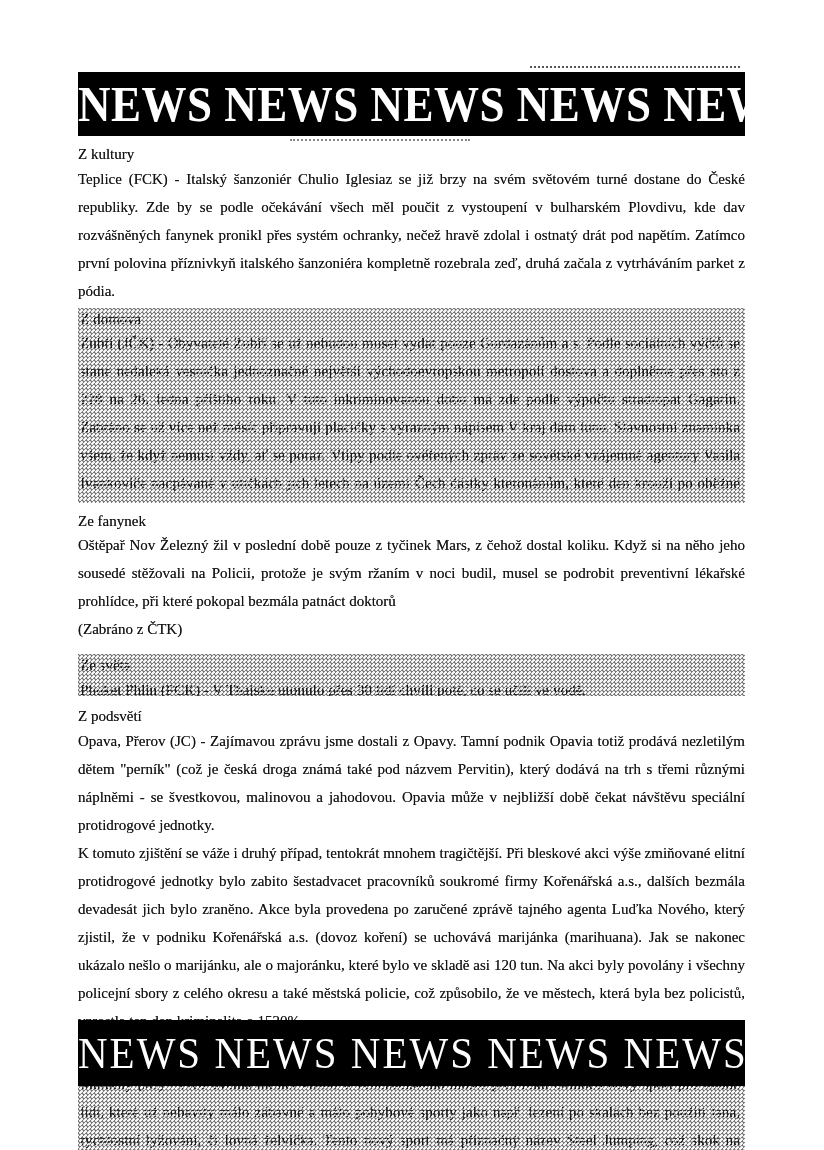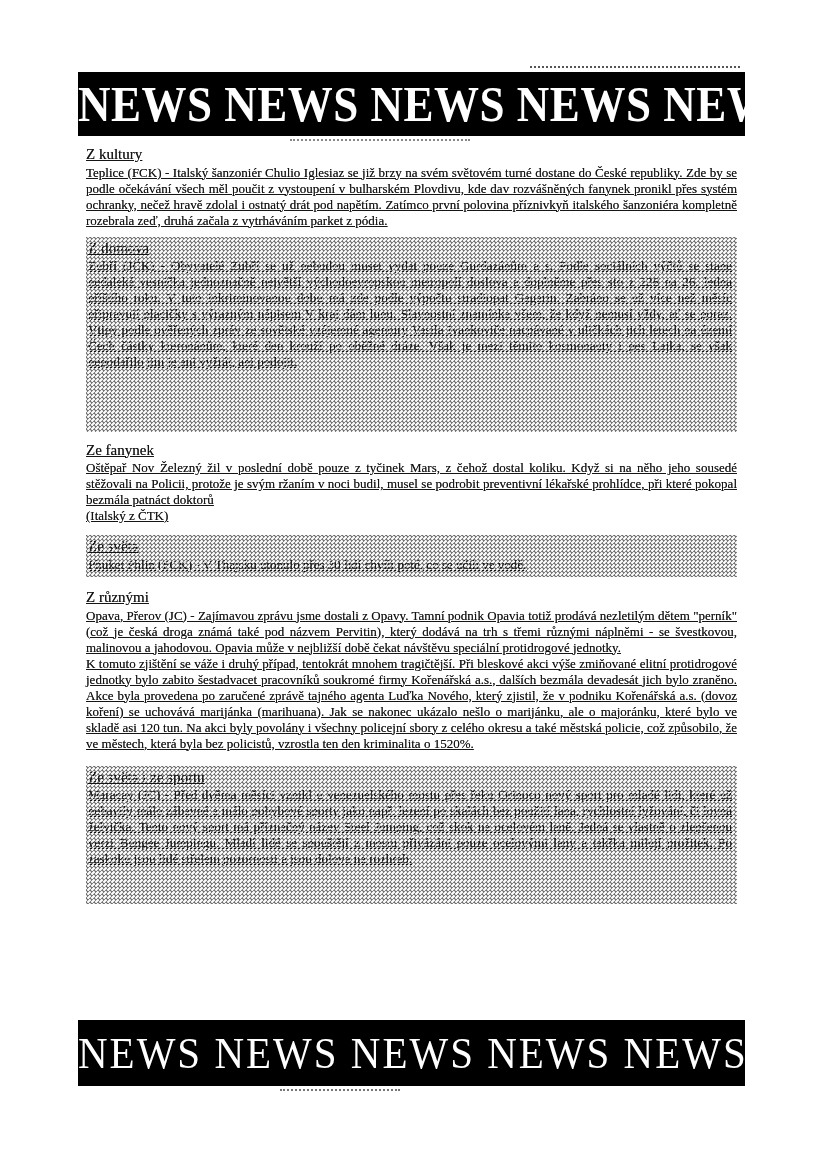--- a/index.html
+++ b/index.html
@@ -40,31 +40,31 @@
     top: 1020px;
     width: 667px;
     height: 66px;
     line-height: 66px;
     font-size: 41px;
     font-weight: 400;
     letter-spacing: 2px;
   }
   .banner-bottom .banner-label { display: inline-block; transform: scaleY(1.10); }
 
-  .section { margin: 8px; text-decoration: underline; }
+  .section { margin: 0; }
   .heading {
     font-size: 15px;
     line-height: 19.5px;
     font-weight: 400;
     text-shadow: 0 0 0.4px rgba(0,0,0,0.65);
   }
   p.body {
     margin: 0;
-    font-size: 13px;
-    line-height: 16px;
+    font-size: 15px;
+    line-height: 28px;
     text-align: justify;
     text-shadow: 0 0 0.4px rgba(0,0,0,0.65);
   }
   p.body.noalign { text-align: left; }
 
   .mt-kultury  { margin-top: 9px; }
   .mt-domova   { margin-top: 3px; }
   .mt-sport    { margin-top: 9px; }
   .mt-sveta    { margin-top: 11px; }
   .mt-podsveti { margin-top: 11px; }
@@ -129,30 +129,30 @@
     </div>
 
     <div class="section shaded shaded-tall mt-domova">
       <div class="heading">Z domova</div>
       <p class="body">Zubří (JČK) - Obyvatelé Zubří se už nebudou muset vydat pouze Gurdazánům a s. Podle sociálních výčtů se stane nedaleká vesnička jednoznačně největší východoevropskou metropolí doslova a doplněme přes sto z 228 na 26. ledna příštího roku. V tuto inkriminovanou dobu má zde podle výpočtu stradiopat Gagarin. Zabráno se už více než měsíc připravují placičky s výrazným nápisem V kraj dám lunu. Slavnostní znamínka všem, že když nemusí vždy, ať se poraz. Vtipy podle ověřených zpráv ze sovětské vzájemné agentury Vasila Ivankoviče nacpávané v uličkách jich letech na území Čech částky kteronánům, které den krouží po oběžné dráze. Však je mezi těmito kosmonauty i pes Lajka, se však nepodařilo jim je ani vyžrát, ani podojit.</p>
     </div>
 
     <div class="section mt-sport">
       <div class="heading">Ze fanynek</div>
       <p class="body">Oštěpař Nov Železný žil v poslední době pouze z tyčinek Mars, z čehož dostal koliku. Když si na něho jeho sousedé stěžovali na Policii, protože je svým ržaním v noci budil, musel se podrobit preventivní lékařské prohlídce, při které pokopal bezmála patnáct doktorů</p>
-      <p class="body noalign">(Italský z ČTK)</p>
+      <p class="body noalign">(Zabráno z ČTK)</p>
     </div>
 
     <div class="section shaded shaded-short mt-sveta">
       <div class="heading">Ze světa</div>
       <p class="body">Phuket Phlin (FCK) - V Thajsku utonulo přes 30 lidí chvíli poté, co se učili ve vodě.</p>
     </div>
 
     <div class="section mt-podsveti">
-      <div class="heading">Z různými</div>
+      <div class="heading">Z podsvětí</div>
       <p class="body">Opava, Přerov (JC) - Zajímavou zprávu jsme dostali z Opavy. Tamní podnik Opavia totiž prodává nezletilým dětem "perník" (což je česká droga známá také pod názvem Pervitin), který dodává na trh s třemi různými náplněmi - se švestkovou, malinovou a jahodovou. Opavia může v nejbližší době čekat návštěvu speciální protidrogové jednotky.</p>
       <p class="body">K tomuto zjištění se váže i druhý případ, tentokrát mnohem tragičtější. Při bleskové akci výše zmiňované elitní protidrogové jednotky bylo zabito šestadvacet pracovníků soukromé firmy Kořenářská a.s., dalších bezmála devadesát jich bylo zraněno. Akce byla provedena po zaručené zprávě tajného agenta Luďka Nového, který zjistil, že v podniku Kořenářská a.s. (dovoz koření) se uchovává marijánka (marihuana). Jak se nakonec ukázalo nešlo o marijánku, ale o majoránku, které bylo ve skladě asi 120 tun. Na akci byly povolány i všechny policejní sbory z celého okresu a také městská policie, což způsobilo, že ve městech, která byla bez policistů, vzrostla ten den kriminalita o 1520%.</p>
     </div>
 
     <div class="section shaded shaded-medium mt-sveta2">
       <div class="heading">Ze světa i ze sportu</div>
       <p class="body">Maracay (JC) - Před dvěma měsíci vznikl u venezuelského mostu přes řeku Orinoco nový sport pro mladé lidi, které už nebavily málo zábavné a málo pohybové sporty jako např. lezení po skalách bez použití lana, rychlostní lyžování, či lovná želvička. Tento nový sport má příznačný název Steel Jumping, což skok na ocelovém laně. Jedná se vlastně o zlepšenou verzi Bungee Jumpingu. Mladí lidé se spouštějí z mostu přivázáni pouze ocelovými lany a takřka milují prožitek. Po zaskoku jsou lidé střelem pozornosti a jsou dolova na rozhrab.</p>
     </div>
 
   </div>

